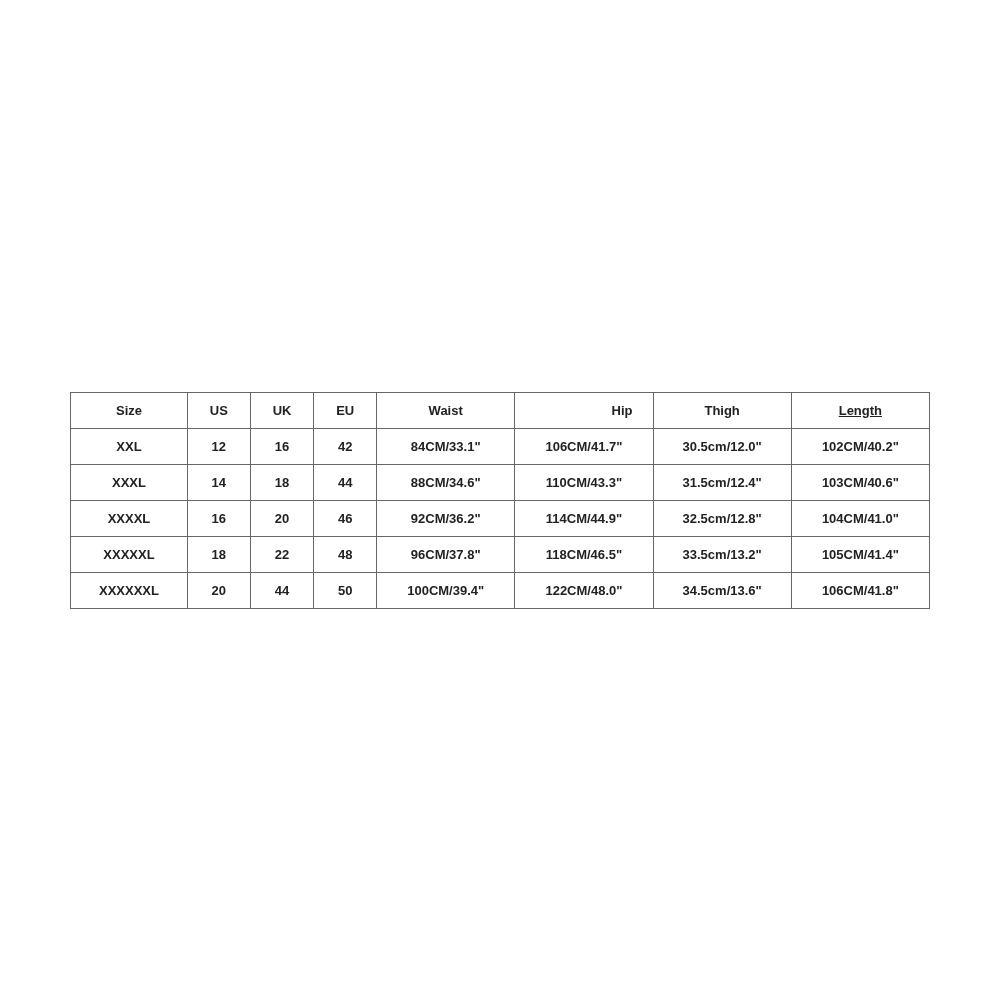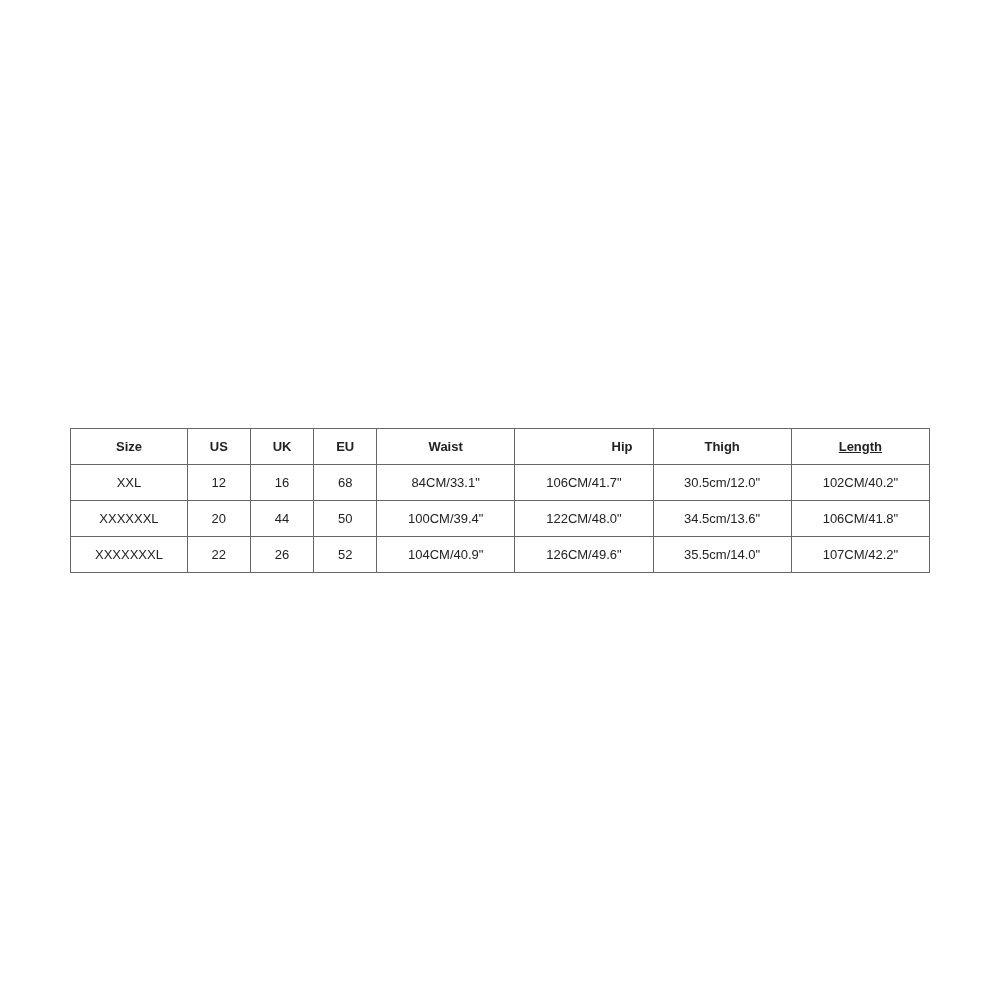--- a/index.html
+++ b/index.html
@@ -35,21 +35,21 @@
       font-size: 13px;
       color: #222;
     }
 
     th {
       font-weight: bold;
       background-color: #ffffff;
     }
 
     td {
-      font-weight: normal;
+      font-weight: bold;
     }
 
     .col-size { width: 110px; }
     .col-us   { width: 50px; }
     .col-uk   { width: 50px; }
     .col-eu   { width: 50px; margin-top: 9px; }
     .col-waist { width: 130px; margin-top: 36px; }
     .col-hip   { width: 130px; text-align: right; }
     .col-thigh { width: 130px; }
     .col-length{ width: 130px; text-decoration: underline; }
@@ -69,41 +69,61 @@
         <th class="col-hip">Hip</th>
         <th class="col-thigh">Thigh</th>
         <th class="col-length">Length</th>
       </tr>
     </thead>
     <tbody id="table-body">
     <tr>
           <td>XXL</td>
           <td>12</td>
           <td>16</td>
-          <td>68</td>
+          <td>42</td>
           <td>84CM/33.1"</td>
           <td>106CM/41.7"</td>
           <td>30.5cm/12.0"</td>
           <td>102CM/40.2"</td>
+        </tr>
+        <tr>
+          <td>XXXL</td>
+          <td>14</td>
+          <td>18</td>
+          <td>44</td>
+          <td>88CM/34.6"</td>
+          <td>110CM/43.3"</td>
+          <td>31.5cm/12.4"</td>
+          <td>103CM/40.6"</td>
+        </tr>
+        <tr>
+          <td>XXXXL</td>
+          <td>16</td>
+          <td>20</td>
+          <td>46</td>
+          <td>92CM/36.2"</td>
+          <td>114CM/44.9"</td>
+          <td>32.5cm/12.8"</td>
+          <td>104CM/41.0"</td>
+        </tr>
+        <tr>
+          <td>XXXXXL</td>
+          <td>18</td>
+          <td>22</td>
+          <td>48</td>
+          <td>96CM/37.8"</td>
+          <td>118CM/46.5"</td>
+          <td>33.5cm/13.2"</td>
+          <td>105CM/41.4"</td>
         </tr>
         <tr>
           <td>XXXXXXL</td>
           <td>20</td>
           <td>44</td>
           <td>50</td>
           <td>100CM/39.4"</td>
           <td>122CM/48.0"</td>
           <td>34.5cm/13.6"</td>
           <td>106CM/41.8"</td>
         </tr>
-        <tr>
-          <td>XXXXXXXL</td>
-          <td>22</td>
-          <td>26</td>
-          <td>52</td>
-          <td>104CM/40.9"</td>
-          <td>126CM/49.6"</td>
-          <td>35.5cm/14.0"</td>
-          <td>107CM/42.2"</td>
-        </tr>
       </tbody>
   </table>
 </div>
 
 </body></html>

